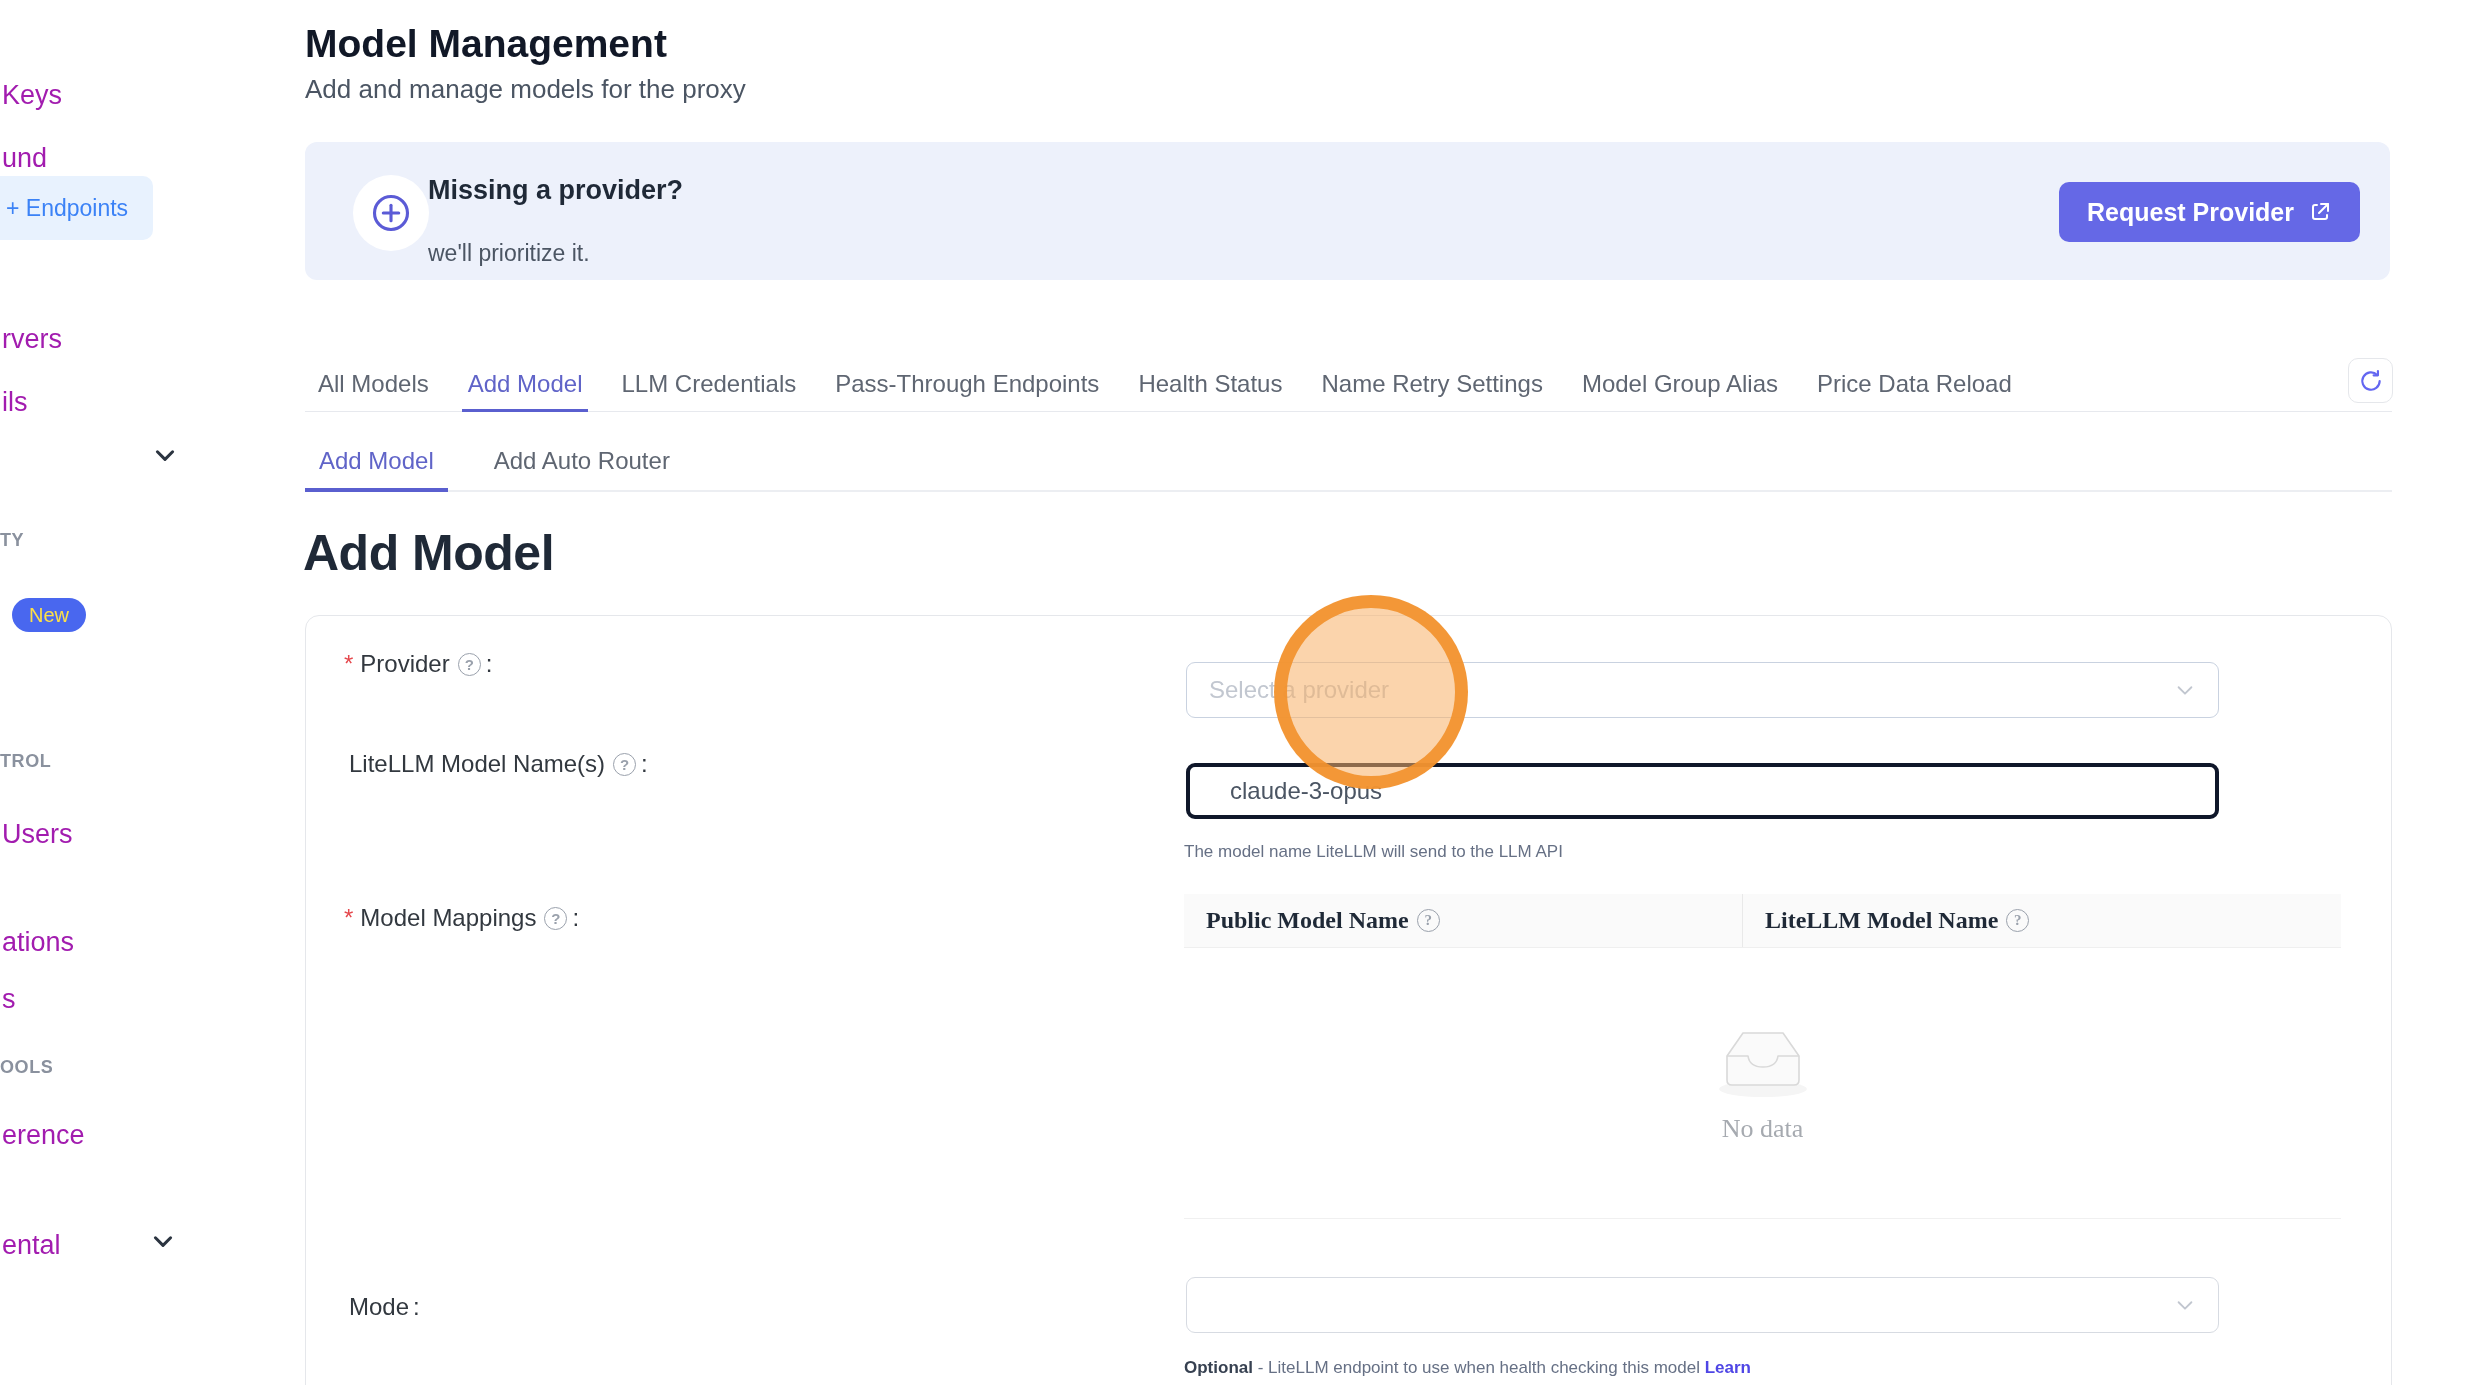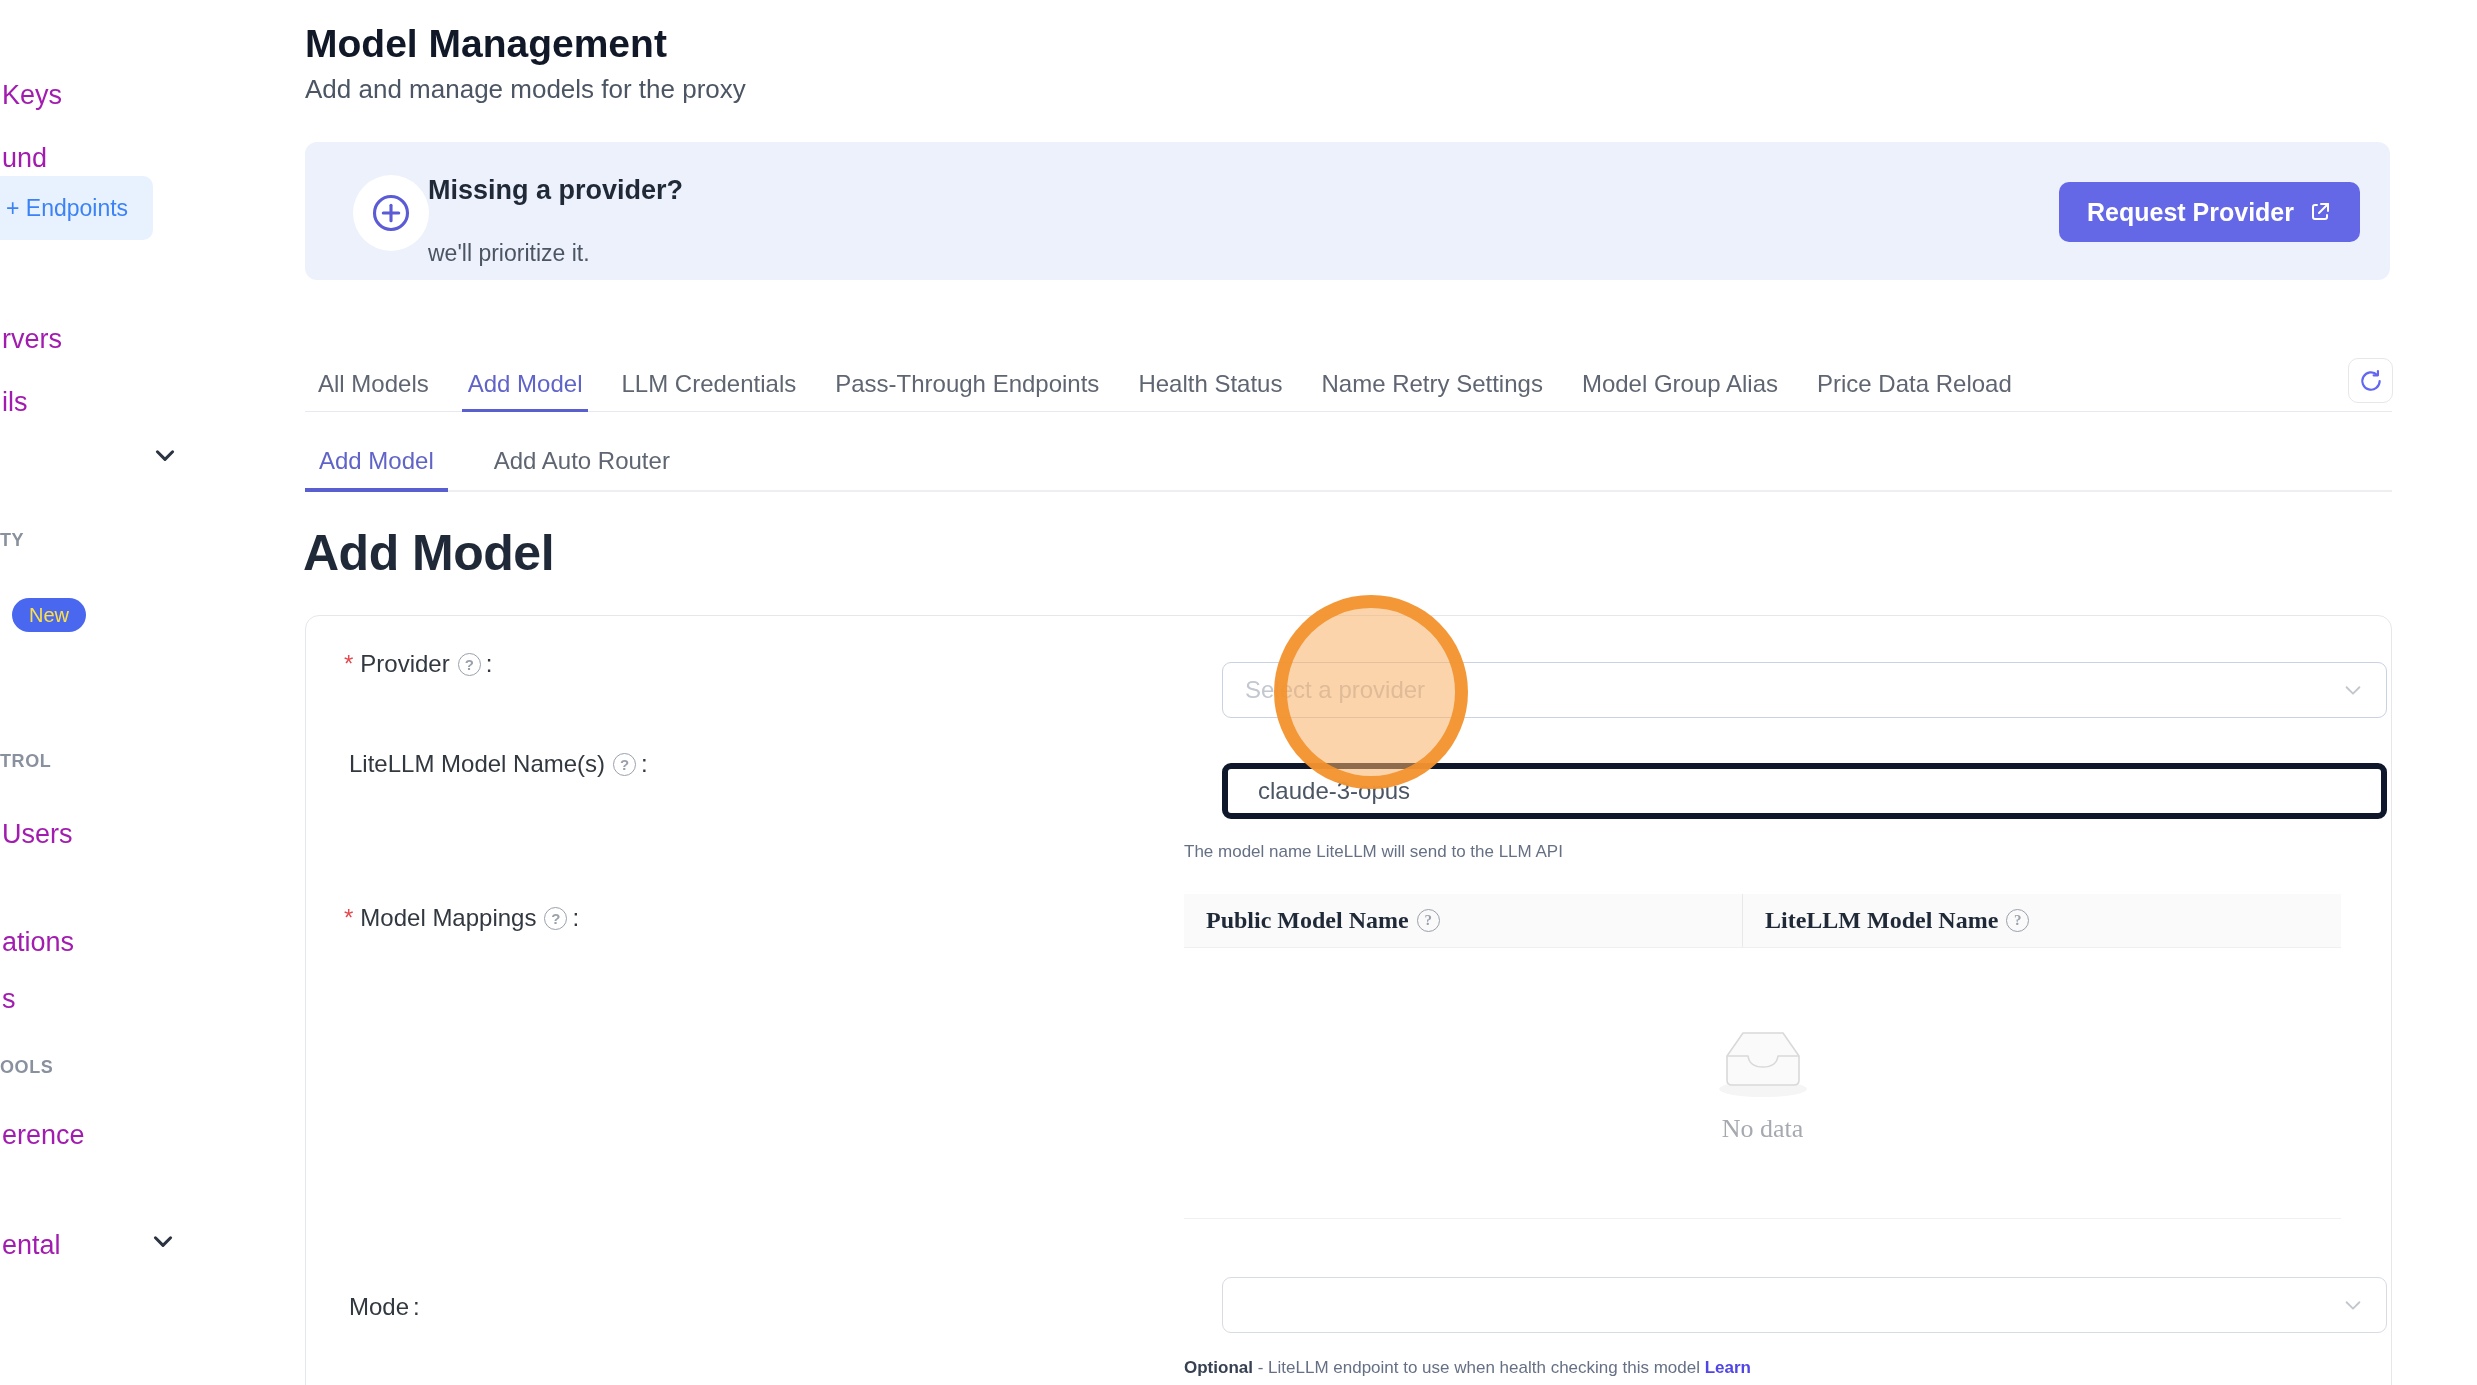--- a/index.html
+++ b/index.html
@@ -51,25 +51,25 @@
 
   
   .card { position:absolute; left:305px; top:615px; width:2087px; height:810px; background:#fff;
           border:1px solid #e5e7eb; border-radius:14px; }
   .frm-label { position:absolute; font-size:24px; color:#32383f; display:flex; align-items:center; white-space:nowrap; }
   .req { color:#e5484d; margin-right:7px; font-size:24px; }
   .qicon { display:inline-flex; align-items:center; justify-content:center; width:23px; height:23px; margin:0 5px 0 8px;
            border:1.5px solid #9aa1ac; border-radius:50%; color:#9aa1ac; font-size:15px; font-weight:700; cursor:pointer; }
   .colon { color:#32383f; }
 
-  .ctl { position:absolute; left:916px; width:1165px; height:56px; background:#fff; border-radius:9px;
+  .ctl { position:absolute; left:880px; width:1033px; height:56px; background:#fff; border-radius:9px;
          display:flex; align-items:center; cursor:pointer; }
   .sel { border:1px solid #c9d2e0; justify-content:space-between; padding:0 22px; }
   .sel .ph { font-size:24px; color:#c2c7d0; }
-  .inp { border:6px solid #0f172a; padding:0 30px; }
+  .inp { border:4px solid #0f172a; padding:0 40px; }
   .inp .val { font-size:24px; color:#4b5563; }
   .chev-sel { width:22px; height:22px; flex:0 0 auto; }
   .helper { position:absolute; font-size:17px; color:#667085; white-space:nowrap; }
   .helper b { color:#374151; }
   .helper .lnk { color:#4f46e5; font-weight:700; cursor:pointer; }
 
   
   .map-table { position:absolute; left:878px; top:278px; width:1157px;font-family:Liberation Serif, serif; }
   .map-head { display:flex; height:54px; background:#fafafa; border-bottom:1px solid #efefef; }
   .map-th { display:flex; align-items:center; font-size:24px; font-weight:700; color:#1f2937; padding-left:22px; }

